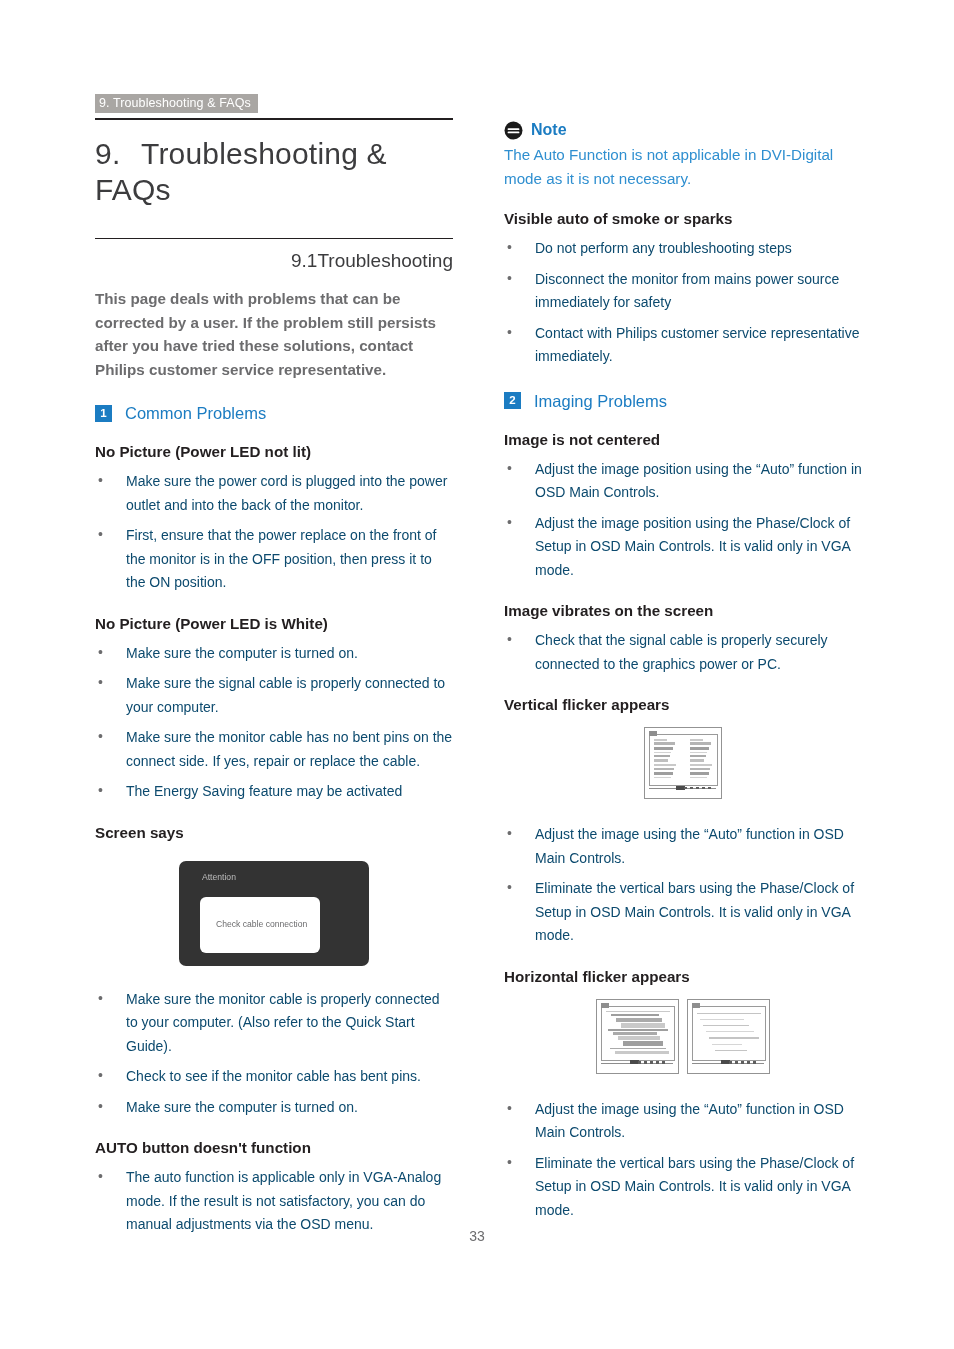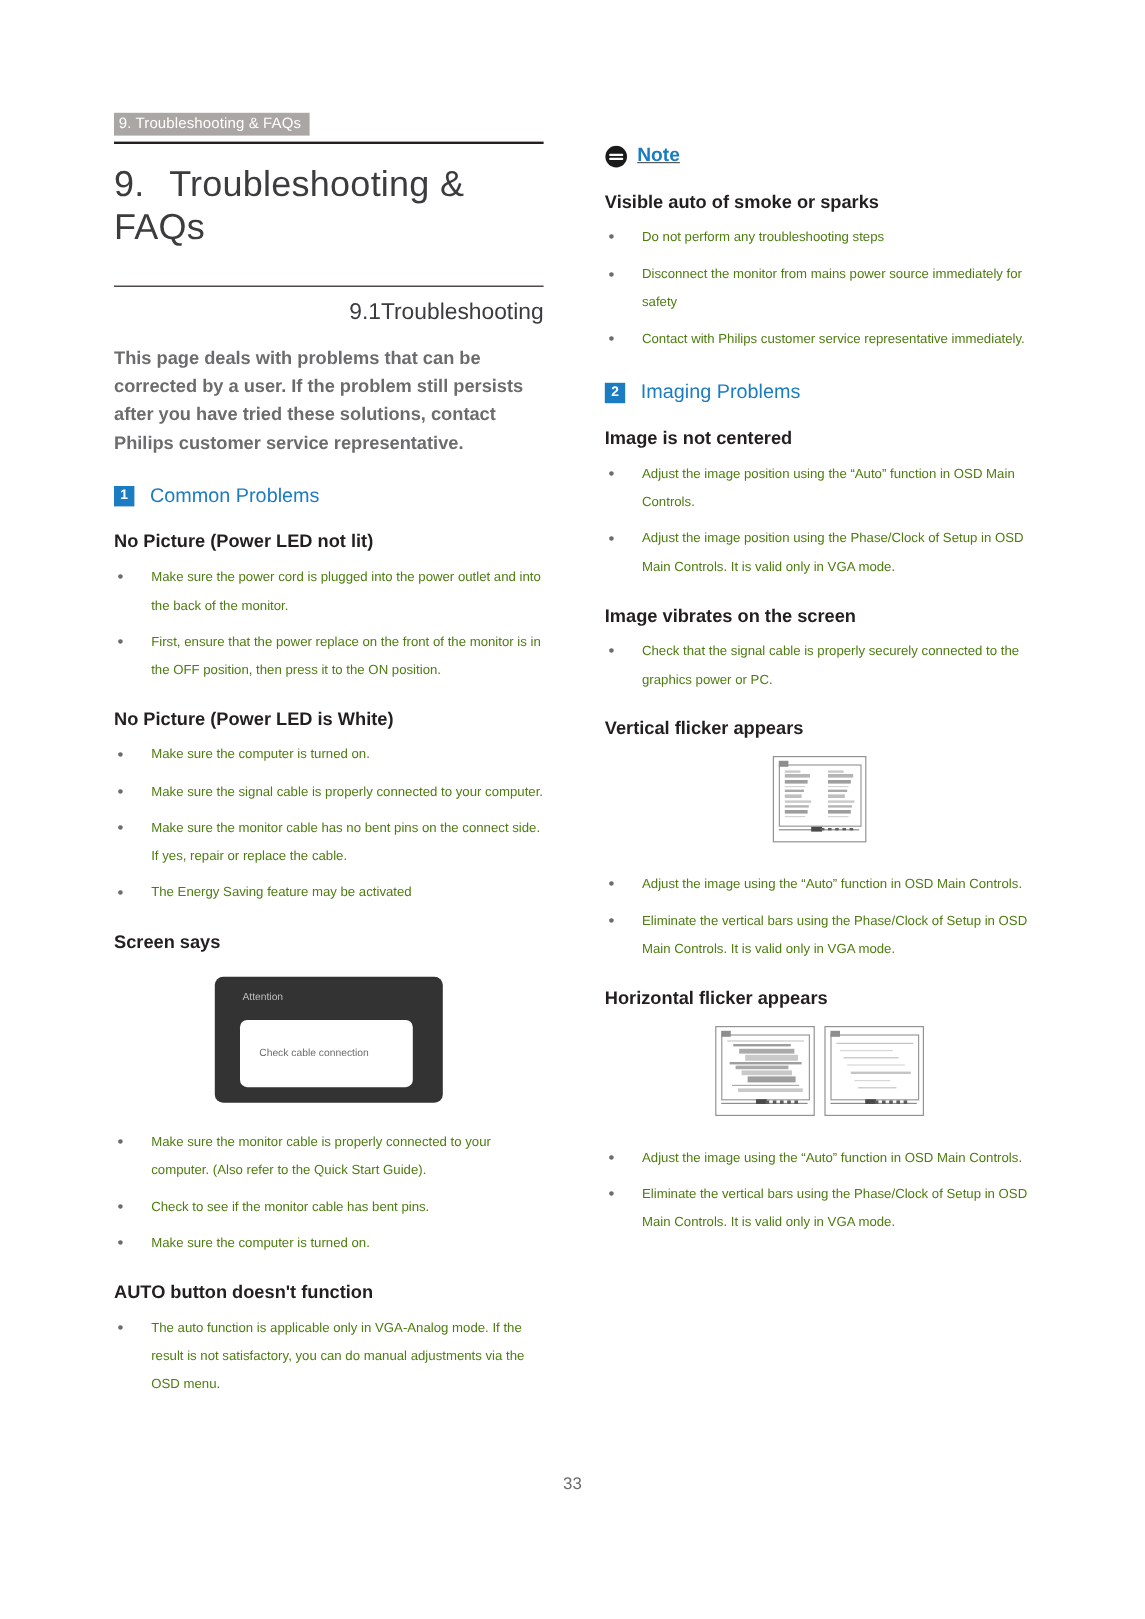--- a/index.html
+++ b/index.html
@@ -119,41 +119,40 @@
   }
 
   ul.bullets {
     list-style: none;
     margin: 8px 0 0 0;
     padding: 0;
   }
   ul.bullets li {
     position: relative;
     padding-left: 31px;
-    font-size: 11px;
+    font-size: 14px;
     line-height: 23.5px;
-    color: #4d7c0f;
+    color: #0c4a6e;
     margin-top: 7px;
   }
   ul.bullets li:first-child { margin-top: 0; }
   ul.bullets li::before {
     content: "\2022";
     position: absolute;
     left: 3px;
     top: -1px;
     font-size: 14px;
     color: #6c6c6e;
   }
 
   
   .note-head {
     display: flex;
     align-items: flex-end;
     margin: 0;
-    text-decoration: underline;
   }
   .note-icon { flex: none; margin-right: 8px; display: block; }
   .note-title {
     color: #1b7cc2;
     font-size: 16px;
     font-weight: bold;
     line-height: 20px;
   }
   p.note-body {
     color: #2f8fd0;
@@ -180,21 +179,21 @@
   .osd-title {
     color: #bdbdbd;
     font-size: 8.6px;
     margin-left: 23px;
     line-height: 11px;
   }
   .osd-inner {
     position: absolute;
     left: 21px;
     top: 36px;
-    width: 144px;
+    width: 120px;
     height: 56px;
     background: #ffffff;
     border-radius: 6px;
   }
   .osd-inner span {
     position: absolute;
     left: 16px;
     top: 22px;
     color: #6c6c6e;
     font-size: 8.6px;
@@ -303,20 +302,21 @@
   <div class="col col-right">
 
     <div class="note-head">
       <svg class="note-icon" width="19" height="19" viewBox="0 0 19 19">
         <circle cx="9.5" cy="9.5" r="9" fill="#1a1a1a"></circle>
         <rect x="3.6" y="7.2" width="11.8" height="1.9" rx="0.9" fill="#ffffff"></rect>
         <rect x="3.6" y="10.4" width="11.8" height="1.9" rx="0.9" fill="#ffffff"></rect>
       </svg>
       <span class="note-title">Note</span>
     </div>
+    <p class="note-body">The Auto Function is not applicable in DVI-Digital mode as it is not necessary.</p>
 
     <h3 class="qhead">Visible auto of smoke or sparks</h3>
     <ul class="bullets">
       <li>Do not perform any troubleshooting steps</li>
       <li>Disconnect the monitor from mains power source immediately for safety</li>
       <li>Contact with Philips customer service representative immediately.</li>
     </ul>
 
     <div class="subhead">
       <span class="badge">2</span>

